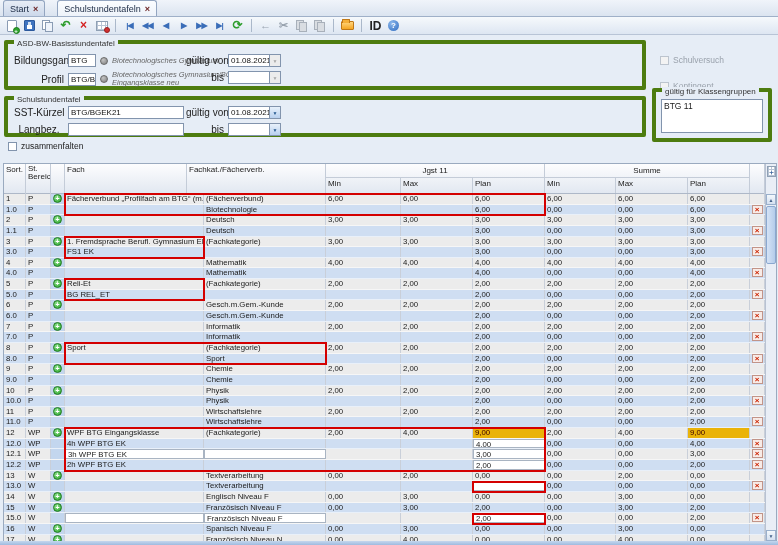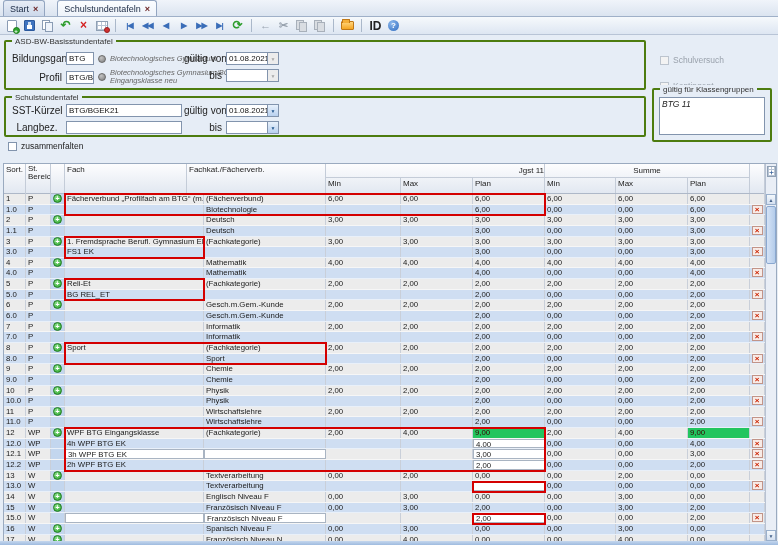--- a/index.html
+++ b/index.html
@@ -45,61 +45,61 @@
                      repeating-linear-gradient(0deg,#b8c4d4 0 1px,transparent 1px 4px); }
   .ic-grid .dot { position:absolute; right:-3px; bottom:-3px; width:6px; height:6px; border-radius:50%; background:#d03030; border:1px solid #9a1f1f; }
   .ic-folder { width:13px; height:9px; background:linear-gradient(#ffd57e,#f5a623); border:1px solid #c07818; border-radius:1px; position:relative; }
   .ic-folder::before { content:""; position:absolute; top:-3px; left:0; width:6px; height:3px;
     background:#f5b03a; border:1px solid #c07818; border-bottom:none; border-radius:1px 1px 0 0; }
   .ic-id { font-size:12px; font-weight:bold; color:#222; }
   .ic-help { width:11px; height:11px; border-radius:50%; background:radial-gradient(circle at 35% 30%,#8cb8ec,#2f6cc0);
     color:#fff; font-size:8px; line-height:11px; text-align:center; font-weight:bold; }
 
   
-  .fieldset { position:absolute; border:2px solid #4d7c0f; border-radius:2px; }
+  .fieldset { position:absolute; border:4px solid #4d7c0f; border-radius:2px; }
   .fieldset .legend { position:absolute; top:-5px; left:6px; background:#e6edf6; padding:0 3px; font-size:8px; color:#333; white-space:nowrap; }
   .frow { position:absolute; display:flex; align-items:center; gap:4px; }
   .flabel { font-size:10px; color:#222; text-align:right; white-space:nowrap; }
   .finput { background:#fff; border:1px solid #8294ad; font-size:8px; height:13px; line-height:11px; padding:0 2px; color:#111; overflow:hidden; white-space:nowrap; }
   .combo { display:flex; }
   .combo-arrow { width:11px; height:13px; border:1px solid #8294ad; border-left:none; font-size:5px; text-align:center; line-height:12px; }
   .combo-arrow.on { background:linear-gradient(#e8f1fb,#b9d1ef); color:#24588f; }
   .combo-arrow.off { background:#ececec; color:#a8a8a8; }
   .circle-ind { width:8px; height:8px; border-radius:50%; background:radial-gradient(circle at 35% 30%,#c4c4c4,#7e7e7e); border:1px solid #6a6a6a; flex:none; }
   .fdesc { font-size:7.5px; font-style:italic; color:#666; line-height:8px; max-width:160px; }
   .cbrow { position:absolute; display:flex; align-items:center; gap:4px; }
   .cb { width:9px; height:9px; background:#fff; border:1px solid #8294ad; flex:none; }
   .cb.off { background:#f3f3f3; border-color:#bcc4ce; }
   .cblabel { font-size:8.5px; color:#222; }
   .cblabel.off { color:#9aa2ac; }
-  .listbox { position:absolute; left:5px; top:7px; right:5px; bottom:5px; background:#fff; border:1px solid #8294ad; overflow:hidden;font-style:italic; }
+  .listbox { position:absolute; left:5px; top:7px; right:5px; bottom:5px; background:#fff; border:1px solid #8294ad; overflow:hidden; }
   .listitem { font-size:8.5px; padding:1px 2px; }
 
   
   #grid { position:absolute; left:3px; top:163px; width:774px; height:379px;
     background:#fff; border:1px solid #9aaabf; overflow:hidden; }
   .ghead { position:absolute; left:0; top:0; width:761px; height:30px; display:flex;
     background:linear-gradient(#fdfdfe,#e2e8f1); border-bottom:1px solid #aeb8c8; }
   .hcell { border-right:1px solid #c4ccd8; font-size:8px; padding:1px 2px; overflow:hidden; color:#222; }
   .hfull { height:30px; }
   .hnum { display:flex; flex-direction:column; width:424px; }
   .hgrouprow { display:flex; height:14px; border-bottom:1px solid #c4ccd8; }
   .hgroup { text-align:center; font-size:8px; border-right:1px solid #c4ccd8; line-height:13px; }
-  .g-jgst { width:219px;text-align:right; }
+  .g-jgst { width:219px; }
   .g-summe { width:205px; }
   .hlabelrow { display:flex; height:15px; }
   .hlabelrow .hcell { height:15px; }
   #gbody { position:absolute; left:0; top:30px; width:761px; }
   .grow { display:flex; height:10.65px; border-bottom:1px solid rgba(255,255,255,0.55); }
   .grow.gray { background:#ececec; }
   .grow.blue { background:#cfdef2; }
   .cell { border-right:1px solid #c9cfd9; padding:0 2px; font-size:7.8px; line-height:9.5px;
     white-space:nowrap; overflow:hidden; }
   .cell.white { background:#fff; border:1px solid #a9b4c2; }
-  .cell.err { background:#22c55e; color:#3a0000; }
+  .cell.err { background:#eab308; color:#3a0000; }
   .c-sort{width:22px} .c-ber{width:25px} .c-icon{width:14px; background:#c3d6ee; padding:0;}
   .c-kat{width:139px} .c-fach{width:122px}
   .c-jmin{width:75px} .c-jmax{width:72px} .c-jplan{width:72px}
   .c-smin{width:71px} .c-smax{width:72px} .c-splan{width:62px} .c-del{width:15px; padding:0;}
   .addicon { display:block; width:9px; height:9px; margin:0 auto; border-radius:50%;
     background:radial-gradient(circle at 35% 30%,#8ce08c,#2aa52a); border:1px solid #1d7a1d;
     color:#fff; font-size:7px; line-height:8px; text-align:center; font-weight:bold; }
   .delicon { display:block; width:11px; height:9px; margin:0 auto; background:#f7ebe7;
     border:1px solid #c29488; color:#cc2200; font-size:8px; line-height:8px; text-align:center; font-weight:bold; }
   .redbox { position:absolute; border:2px solid #d40000; pointer-events:none; z-index:5; }

